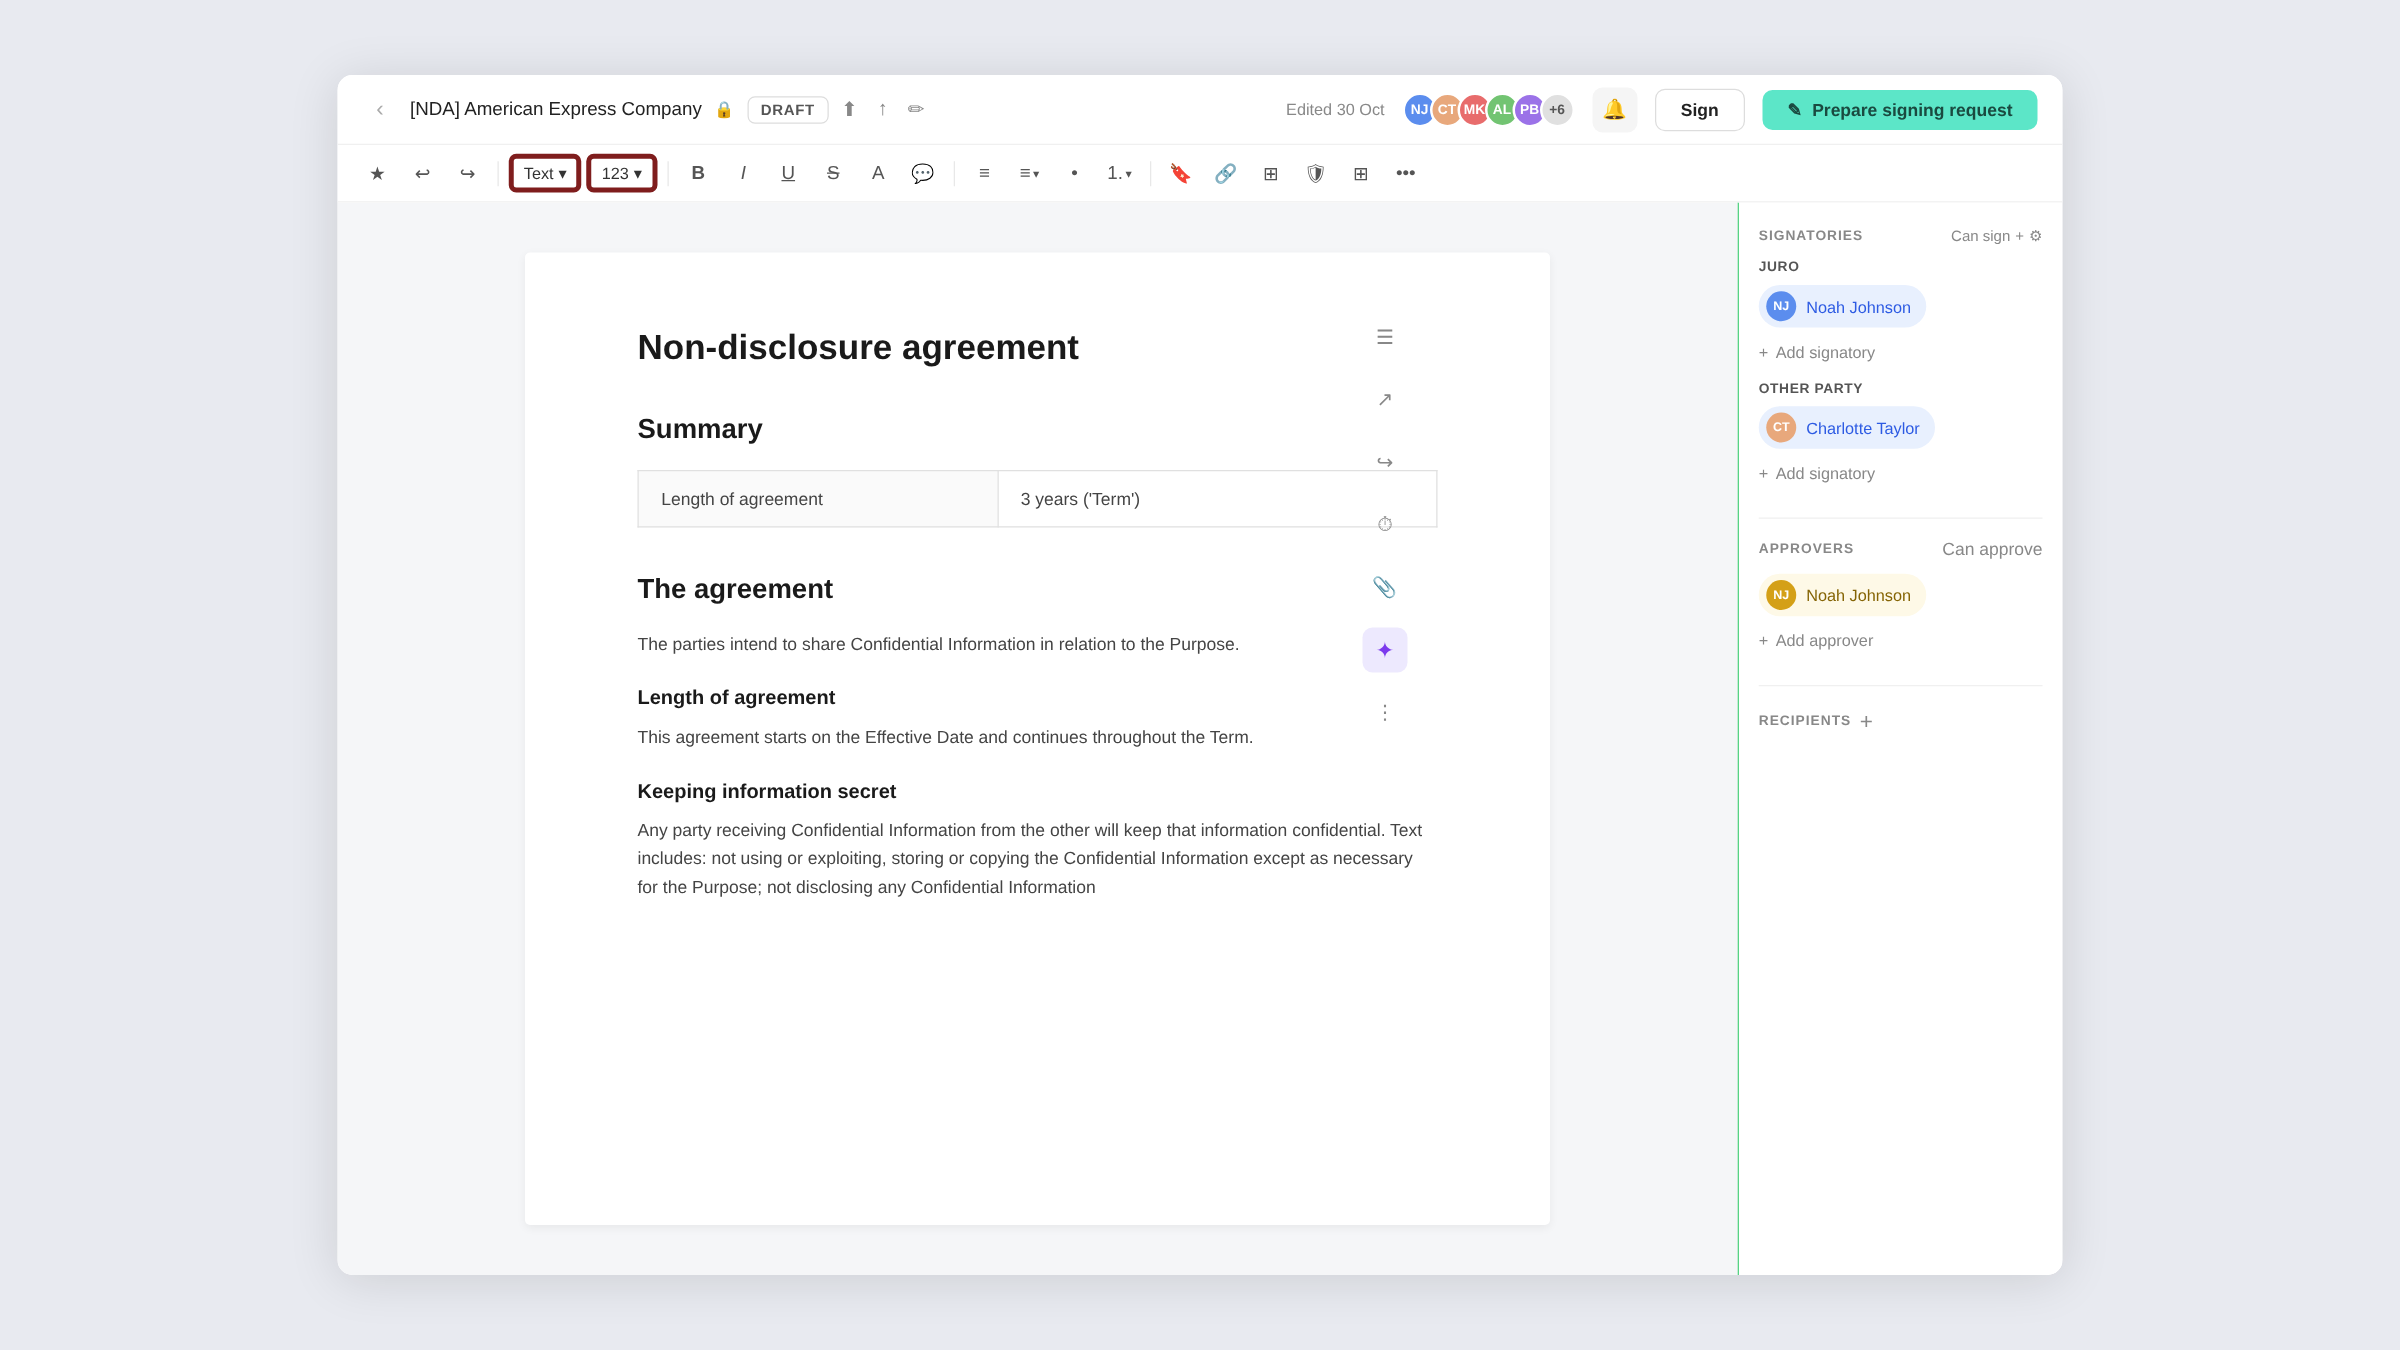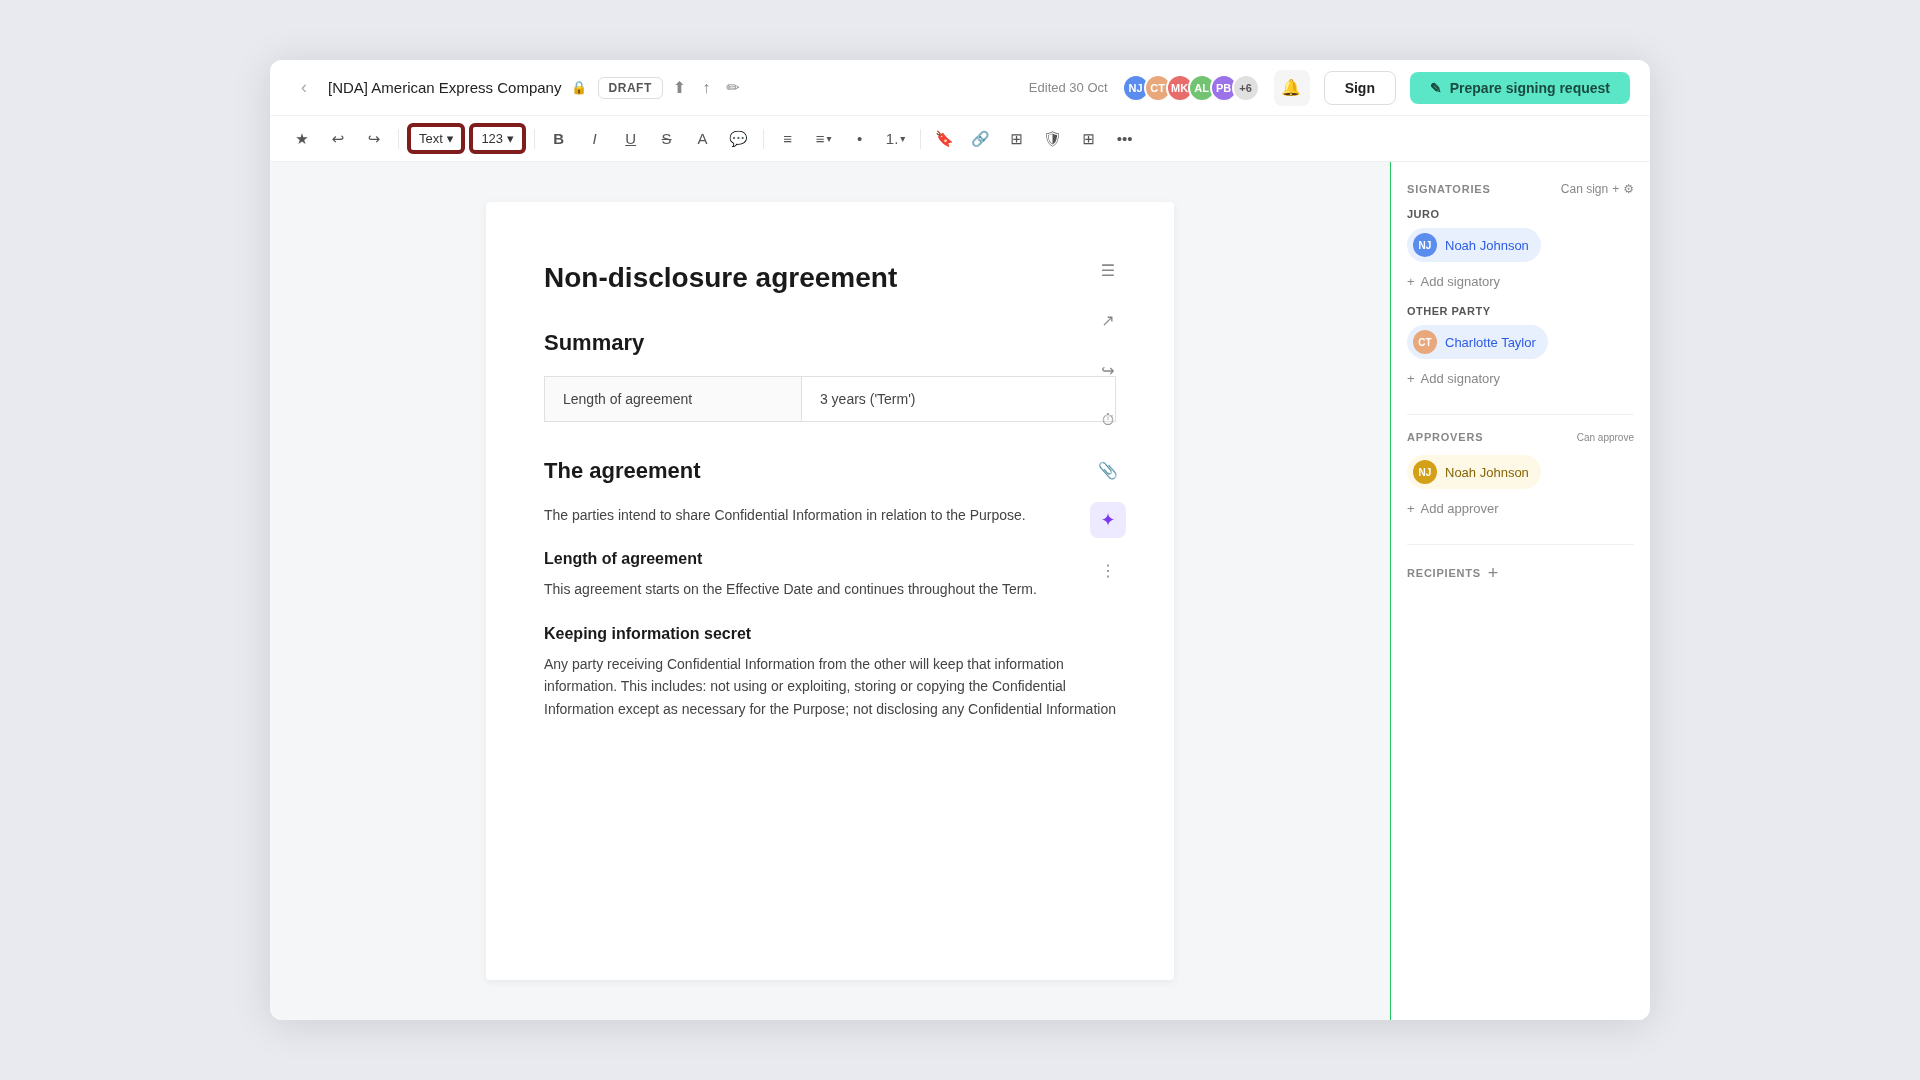--- a/index.html
+++ b/index.html
@@ -207,24 +207,24 @@
     .doc-area {
       flex: 1;
       overflow-y: auto;
       background: #f5f6f8;
       display: flex;
       justify-content: center;
       padding: 40px 0;
       position: relative;
     }
     .doc-page {
-      width: 688px;
+      width: 820px;
       background: #fff;
       border-radius: 4px;
-      padding: 60px 58px;
+      padding: 60px 90px;
       box-shadow: 0 2px 8px rgba(0,0,0,0.06);
     }
     .doc-h1 {
       font-size: 28px;
       font-weight: 700;
       color: #1a1a1a;
       margin-bottom: 36px;
     }
     .doc-h2 {
       font-size: 22px;
@@ -285,21 +285,21 @@
       text-transform: uppercase;
     }
     .can-sign-label {
       font-size: 12px;
       color: #888;
       display: flex;
       align-items: center;
       gap: 4px;
     }
     .can-approve-label {
-      font-size: 10px;
+      font-size: 14px;
       color: #888;
     }
     .signatory-group-title {
       font-size: 11px;
       font-weight: 700;
       color: #555;
       text-transform: uppercase;
       letter-spacing: 0.5px;
       margin-bottom: 8px;
     }
@@ -482,21 +482,21 @@
           </tbody>
         </table>
 
         <h2 class="doc-h2">The agreement</h2>
         <p class="doc-p">The parties intend to share Confidential Information in relation to the Purpose.</p>
 
         <h3 class="doc-h3">Length of agreement</h3>
         <p class="doc-p">This agreement starts on the Effective Date and continues throughout the Term.</p>
 
         <h3 class="doc-h3">Keeping information secret</h3>
-        <p class="doc-p">Any party receiving Confidential Information from the other will keep that information information. This includes: not using or exploiting, storing or copying the Confidential Information except as necessary for the Purpose; not disclosing any Confidential Information</p>
+        <p class="doc-p">Any party receiving Confidential Information from the other will keep that information confidential. Text includes: not using or exploiting, storing or copying the Confidential Information except as necessary for the Purpose; not disclosing any Confidential Information</p>
       </div>
 
       <div class="side-icons" style="position:absolute;right:260px;top:0;bottom:0;width:44px;display:flex;flex-direction:column;align-items:center;padding-top:90px;gap:14px;background:transparent;border:none;">
         <div class="side-icon-btn">☰</div>
         <div class="side-icon-btn">↗</div>
         <div class="side-icon-btn">↪</div>
         <div class="side-icon-btn">⏱</div>
         <div class="side-icon-btn">📎</div>
         <div class="side-icon-btn active" style="background:#ede9fe;color:#7c3aed;font-size:18px;">✦</div>
         <div class="side-icon-btn">⋮</div>

